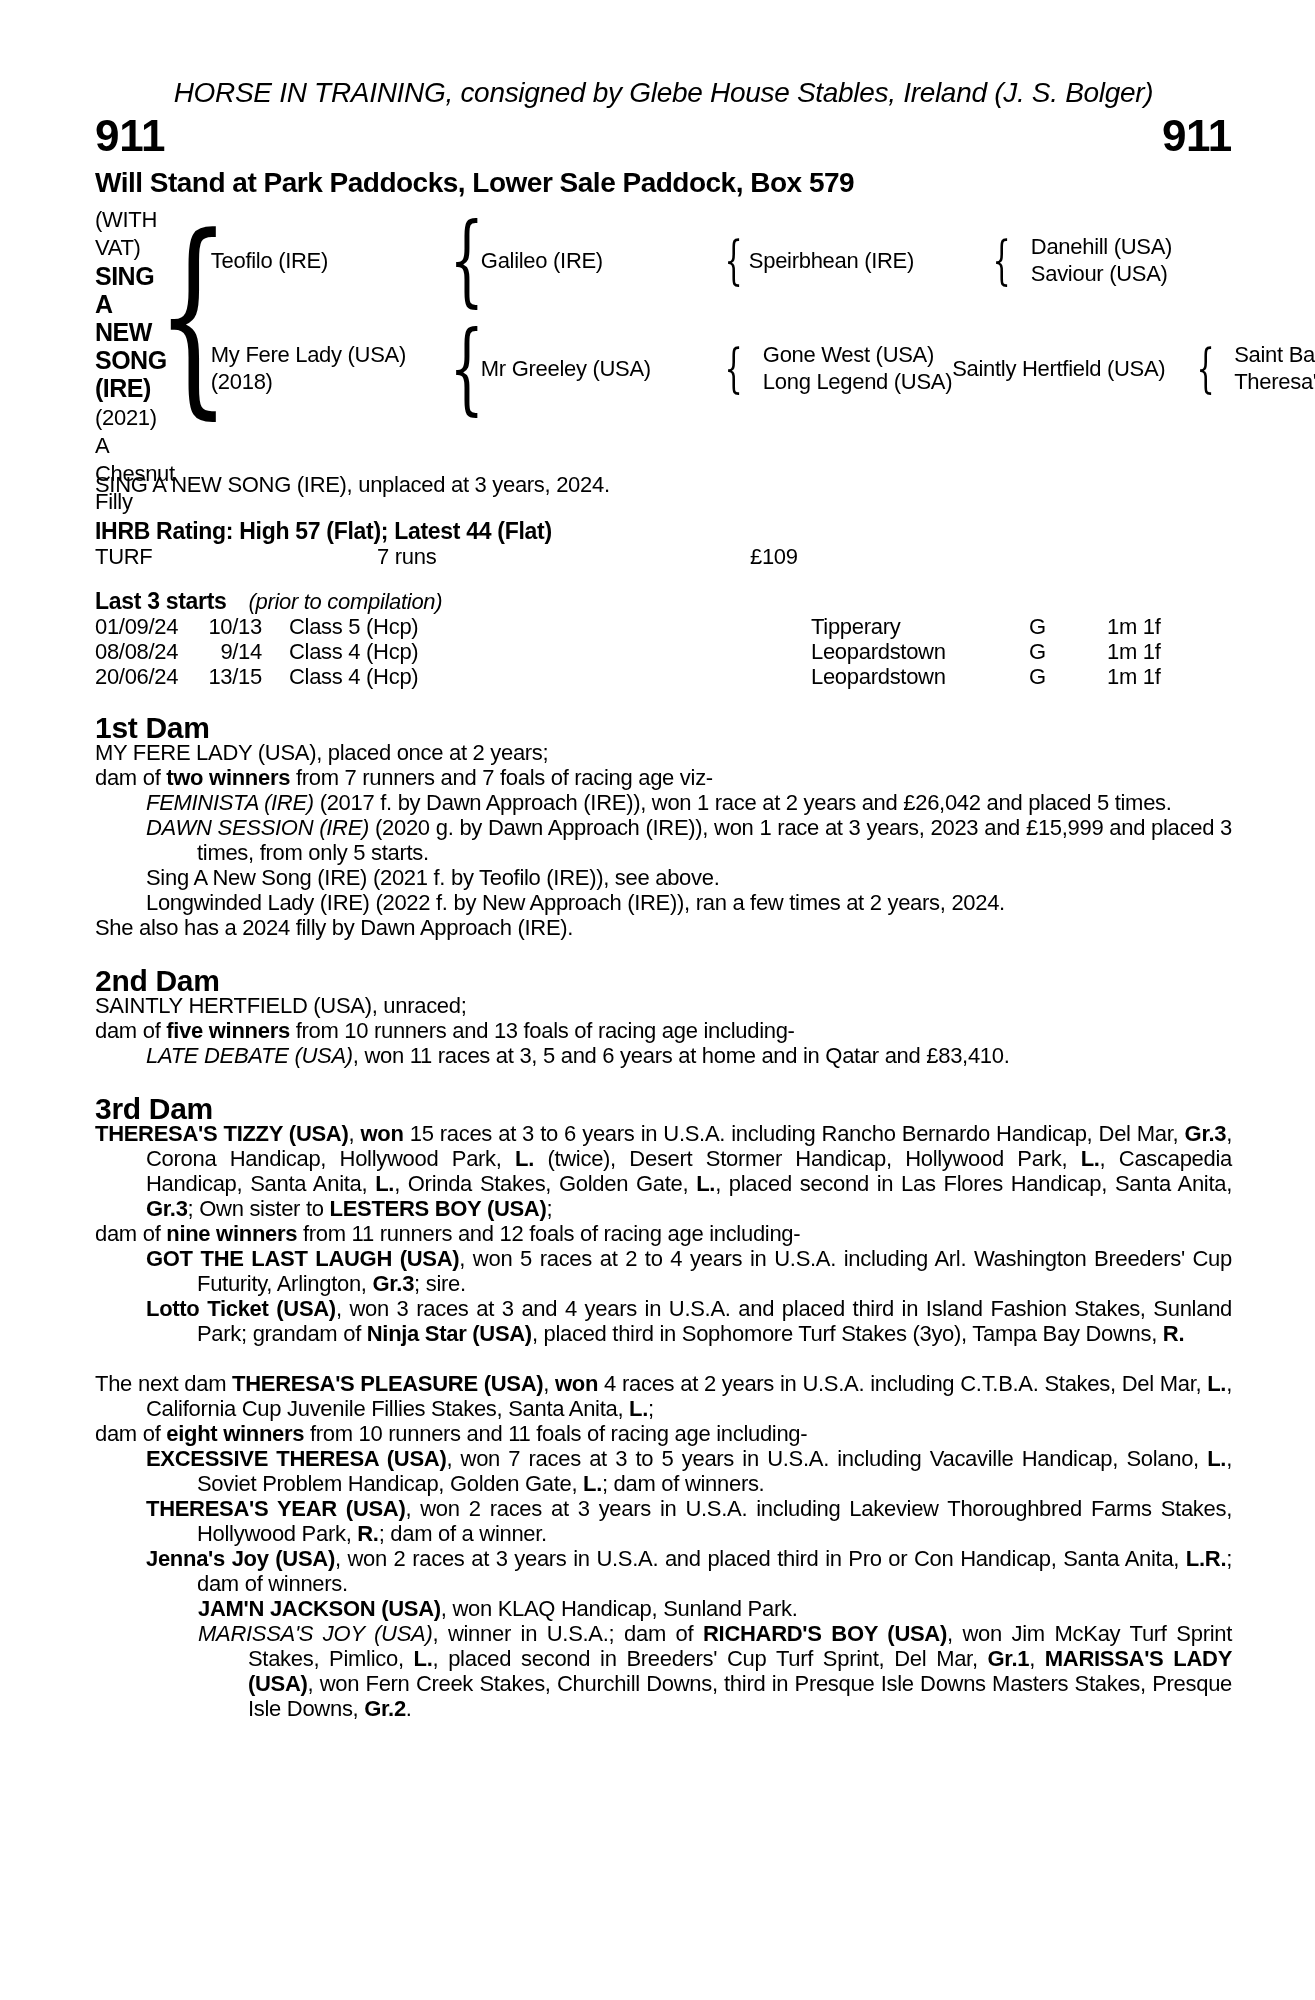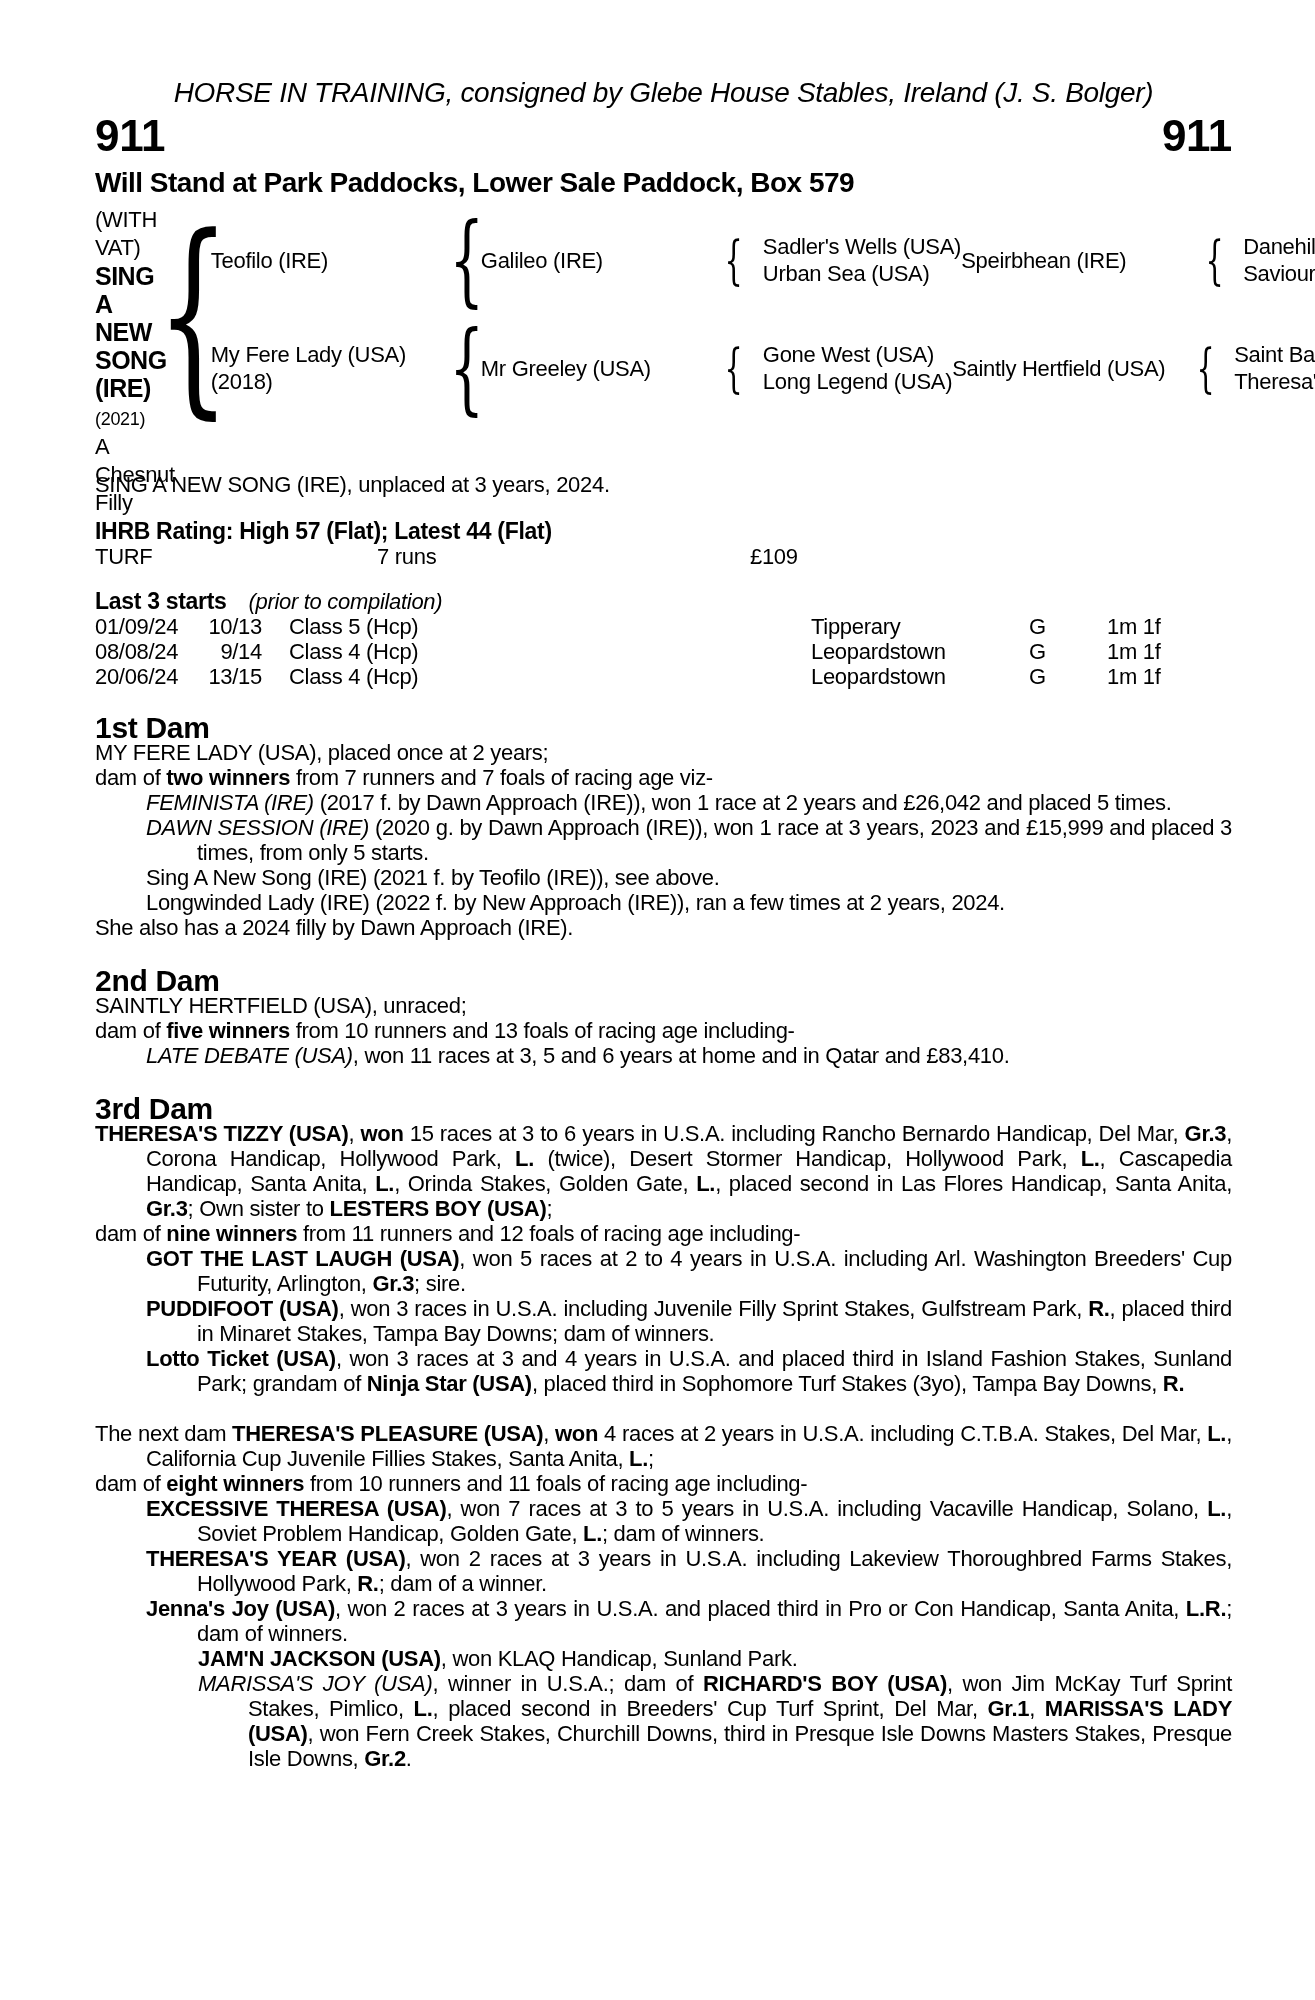--- a/index.html
+++ b/index.html
@@ -10,21 +10,21 @@
 
   .consign { text-align:center; font-style:italic; font-size:28px; line-height:34px; }
   .lot-row { display:flex; justify-content:space-between; margin-top:2px; }
   .lot { font-size:44px; font-weight:700; line-height:48px; }
   .stand { font-size:28px; font-weight:700; line-height:34px; margin-top:6px; letter-spacing:-0.5px; }
 
   
   .pedigree { display:flex; height:216px; margin-top:6px; }
   .ped-subject { width:262px; display:flex; flex-direction:column; justify-content:flex-start; line-height:28px; }
   .ped-name { font-size:25px; font-weight:700; letter-spacing:-0.5px; }
-  .ped-name .reg { font-weight:400; font-size:18px; letter-spacing:-0.3px; }
+  .ped-name .reg { font-weight:400; font-size:22px; letter-spacing:-0.3px; }
   .brace { display:flex; align-items:center; justify-content:center; overflow:visible; font-family:"DejaVu Serif",serif; font-weight:400; }
   .brace span { display:block; line-height:0.9; transform:scaleX(0.55); }
   .brace-big { width:36px; font-size:212px; }
   .brace-mid { width:28px; font-size:100px; }
   .brace-small { width:30px; font-size:52px; }
   .gen2 { flex:1; display:flex; flex-direction:column; }
   .g2unit { flex:1; display:flex; align-items:center; }
   .g2name { width:242px; line-height:27px; }
   .g3col { flex:1; display:flex; }
   .g3unit { height:54px; display:flex; align-items:center; }
@@ -82,24 +82,20 @@
         <div class="g2name">Teofilo (IRE)</div>
         <div class="brace brace-mid">
             <span>{</span>
           </div>
         <div class="g3col">
           <div class="g3unit">
             <div class="g3name">Galileo (IRE)</div>
             <div class="brace brace-small">
                 <span>{</span>
               </div>
-            <div class="g4col">
-              <div class="g4name">Sadler's Wells (USA)</div>
-              <div class="g4name">Urban Sea (USA)</div>
-            </div>
           </div>
           <div class="g3unit">
             <div class="g3name">Speirbhean (IRE)</div>
             <div class="brace brace-small">
                 <span>{</span>
               </div>
             <div class="g4col">
               <div class="g4name">Danehill (USA)</div>
               <div class="g4name">Saviour (USA)</div>
             </div>
@@ -196,21 +192,20 @@
     <div class="para"><span>SAINTLY HERTFIELD (USA), unraced;</span></div>
     <div class="para"><span>dam of </span><b>five winners</b><span> from 10 runners and 13 foals of racing age including-</span></div>
     <div class="para entry"><i>LATE DEBATE (USA)</i><span>, won 11 races at 3, 5 and 6 years at home and in Qatar and £83,410.</span></div>
   </div>
 
   <div>
     <div class="dam-head mt28">3rd Dam</div>
     <div class="para hang"><b>THERESA'S TIZZY (USA)</b><span>, </span><b>won</b><span> 15 races at 3 to 6 years in U.S.A. including Rancho Bernardo Handicap, Del Mar, </span><b>Gr.3</b><span>, Corona Handicap, Hollywood Park, </span><b>L.</b><span> (twice), Desert Stormer Handicap, Hollywood Park, </span><b>L.</b><span>, Cascapedia Handicap, Santa Anita, </span><b>L.</b><span>, Orinda Stakes, Golden Gate, </span><b>L.</b><span>, placed second in Las Flores Handicap, Santa Anita, </span><b>Gr.3</b><span>; Own sister to </span><b>LESTERS BOY (USA)</b><span>;</span></div>
     <div class="para"><span>dam of </span><b>nine winners</b><span> from 11 runners and 12 foals of racing age including-</span></div>
     <div class="para entry"><b>GOT THE LAST LAUGH (USA)</b><span>, won 5 races at 2 to 4 years in U.S.A. including Arl. Washington Breeders' Cup Futurity, Arlington, </span><b>Gr.3</b><span>; sire.</span></div>
-    <div class="para entry"><b>PUDDIFOOT (USA)</b><span>, won 3 races in U.S.A. including Juvenile Filly Sprint Stakes, Gulfstream Park, </span><b>R.</b><span>, placed third in Minaret Stakes, Tampa Bay Downs; dam of winners.</span></div>
     <div class="para entry"><b>Lotto Ticket (USA)</b><span>, won 3 races at 3 and 4 years in U.S.A. and placed third in Island Fashion Stakes, Sunland Park; grandam of </span><b>Ninja Star (USA)</b><span>, placed third in Sophomore Turf Stakes (3yo), Tampa Bay Downs, </span><b>R.</b></div>
   </div>
 
   <div>
     <div class="para hang mt25"><span>The next dam </span><b>THERESA'S PLEASURE (USA)</b><span>, </span><b>won</b><span> 4 races at 2 years in U.S.A. including C.T.B.A. Stakes, Del Mar, </span><b>L.</b><span>, California Cup Juvenile Fillies Stakes, Santa Anita, </span><b>L.</b><span>;</span></div>
     <div class="para"><span>dam of </span><b>eight winners</b><span> from 10 runners and 11 foals of racing age including-</span></div>
     <div class="para entry"><b>EXCESSIVE THERESA (USA)</b><span>, won 7 races at 3 to 5 years in U.S.A. including Vacaville Handicap, Solano, </span><b>L.</b><span>, Soviet Problem Handicap, Golden Gate, </span><b>L.</b><span>; dam of winners.</span></div>
     <div class="para entry"><b>THERESA'S YEAR (USA)</b><span>, won 2 races at 3 years in U.S.A. including Lakeview Thoroughbred Farms Stakes, Hollywood Park, </span><b>R.</b><span>; dam of a winner.</span></div>
     <div class="para entry"><b>Jenna's Joy (USA)</b><span>, won 2 races at 3 years in U.S.A. and placed third in Pro or Con Handicap, Santa Anita, </span><b>L.R.</b><span>; dam of winners.</span></div>
     <div class="para entry2"><b>JAM'N JACKSON (USA)</b><span>, won KLAQ Handicap, Sunland Park.</span></div>

